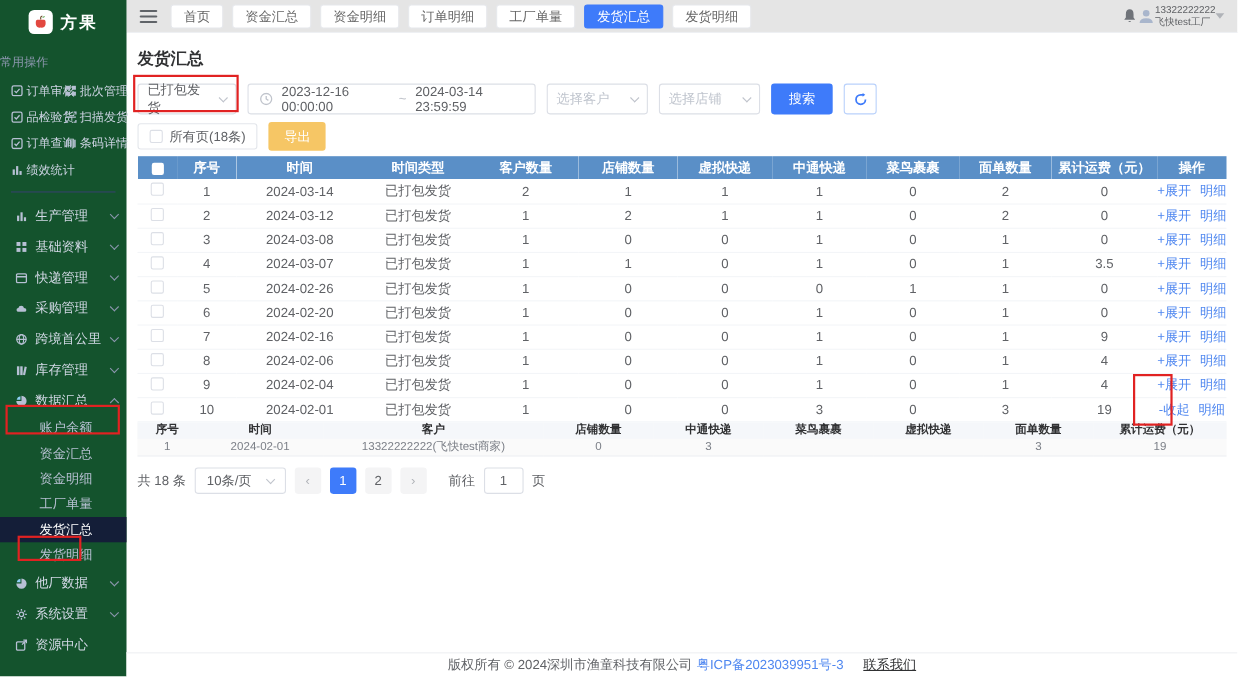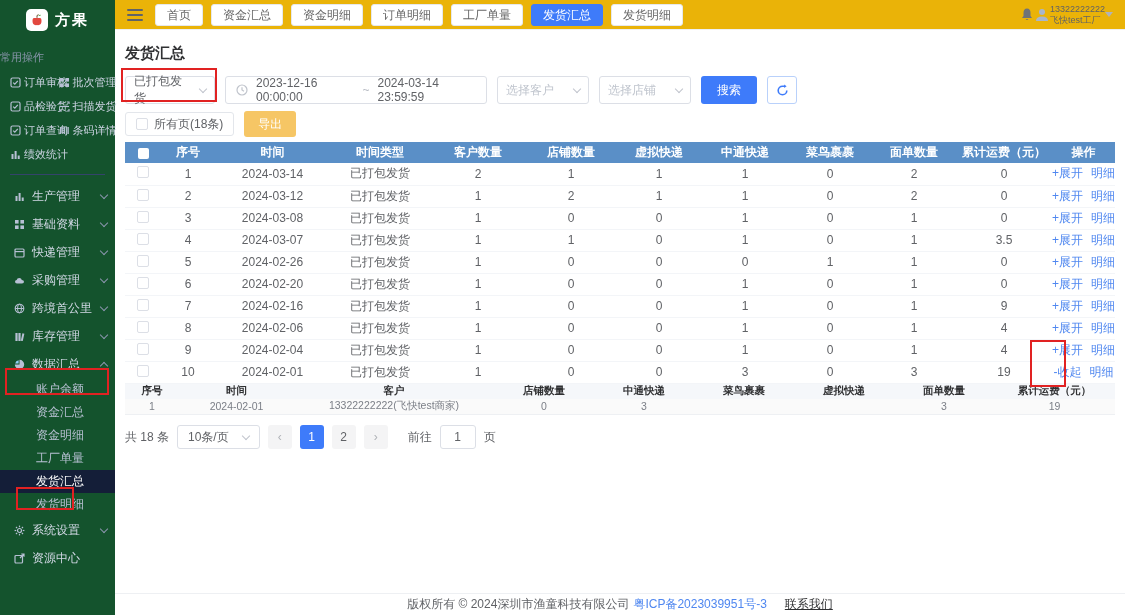--- a/index.html
+++ b/index.html
@@ -18,21 +18,21 @@
   .quick-item .ico, .menu-item .ico { flex:0 0 auto; display:flex; align-items:center; }
   .divider { border-top:1px solid #34436b; margin:8px 10px 7px 10px; }
   .menu-item { height:28px; display:flex; align-items:center; padding:0 8px 0 14px; font-size:12px; color:#d3d9e6; cursor:pointer; gap:7px; }
   .menu-item .lbl { flex:1 1 auto; white-space:nowrap; }
   .chev { width:6px; height:6px; border-right:1.5px solid #8b96ad; border-bottom:1.5px solid #8b96ad; transform:rotate(45deg); margin-top:-3px; }
   .chev.up { transform:rotate(-135deg); margin-top:3px; }
   .submenu-item { height:23px; line-height:23px; padding-left:36px; font-size:12px; color:#b7c0d2; cursor:pointer; white-space:nowrap; }
   .submenu-item.active { background:#141e38; color:#fff; }
 
   
-  .topbar { position:absolute; left:115px; top:0; right:0; height:30px; background:#eab308; border-bottom:1px solid #eef0f3; display:flex; align-items:center; padding:0 12px; }
+  .topbar { position:absolute; left:115px; top:0; right:0; height:30px; background:#e5e5e5; border-bottom:1px solid #eef0f3; display:flex; align-items:center; padding:0 12px; }
   .hamburger { width:16px; height:12px; margin-right:12px; cursor:pointer; display:flex; flex-direction:column; justify-content:space-between; }
   .hamburger i { display:block; height:2px; background:#5f6368; border-radius:1px; }
   .hamburger i:nth-child(1){ width:16px;} .hamburger i:nth-child(2){ width:16px;} .hamburger i:nth-child(3){ width:16px;}
   .tabs { display:flex; gap:8px; }
   .tab { height:22px; line-height:20px; padding:0 11px; border:1px solid #e6e8ec; border-radius:3px; font-size:12px; color:#666; cursor:pointer; background:#fff; white-space:nowrap; }
   .tab.active { background:#3e7bfa; border-color:#3e7bfa; color:#fff; }
   .user-area { margin-left:auto; display:flex; align-items:center; }
   .user-meta { font-size:9px; color:#606266; line-height:11px; }
   .caret-down { width:0; height:0; border-left:4px solid transparent; border-right:4px solid transparent; border-top:5px solid #b0b3b8; cursor:pointer; }
 
@@ -261,20 +261,30 @@
       </div>
       <div class="submenu-item">账户余额</div>
       <div class="submenu-item">资金汇总</div>
       <div class="submenu-item">资金明细</div>
       <div class="submenu-item">工厂单量</div>
       <div class="submenu-item active">发货汇总</div>
       <div class="submenu-item">发货明细</div>
       <div class="menu-item">
         <span class="ico">
           <svg width="11" height="11" viewBox="0 0 11 11">
+            <path d="M5.5 5.5 L5.5 0.8 A4.7 4.7 0 1 1 0.8 5.5 Z" fill="#b7c0d4"></path>
+            <path d="M4.6 4.4 L4.6 1.2 A4 4 0 0 0 1.2 4.4 Z" fill="#8fd0f5"></path>
+          </svg>
+        </span>
+        <span class="lbl">他厂数据</span>
+        <span class="chev"></span>
+      </div>
+      <div class="menu-item">
+        <span class="ico">
+          <svg width="11" height="11" viewBox="0 0 11 11">
             <circle cx="5.5" cy="5.5" r="2" fill="none" stroke="#b7c0d4" stroke-width="1.2"></circle>
             <g stroke="#b7c0d4" stroke-width="1.2">
               <path d="M5.5 0.6 L5.5 2.2"></path>
               <path d="M5.5 8.8 L5.5 10.4"></path>
               <path d="M0.6 5.5 L2.2 5.5"></path>
               <path d="M8.8 5.5 L10.4 5.5"></path>
               <path d="M2 2 L3.1 3.1"></path>
               <path d="M7.9 7.9 L9 9"></path>
               <path d="M9 2 L7.9 3.1"></path>
               <path d="M3.1 7.9 L2 9"></path>

